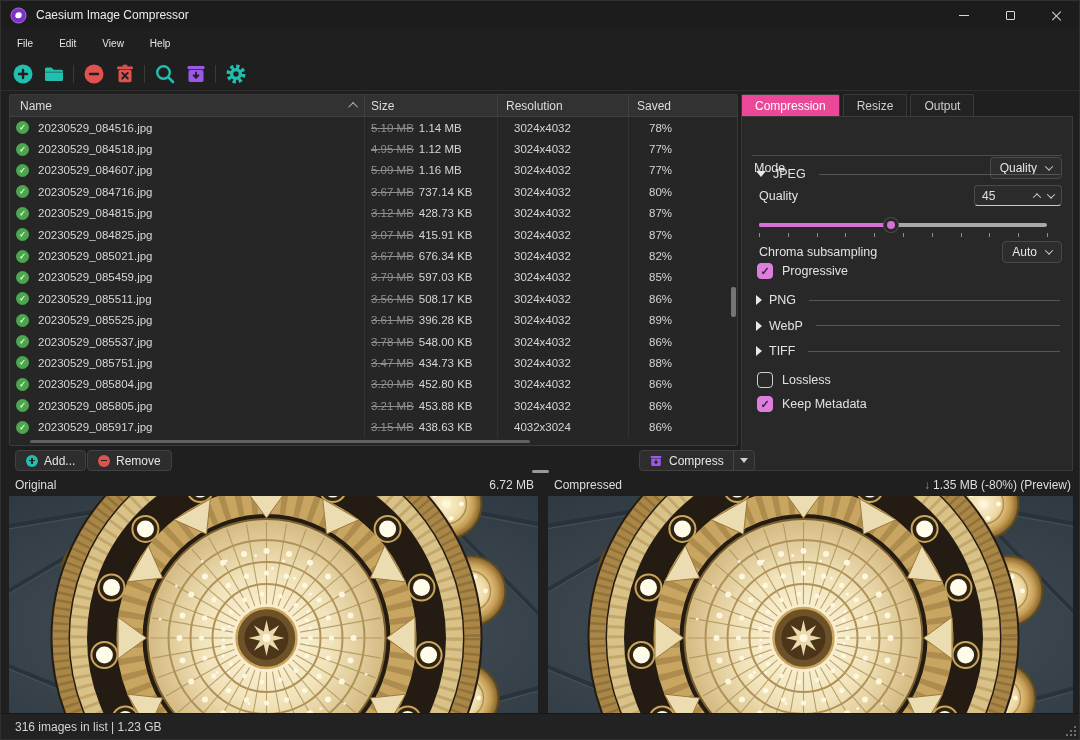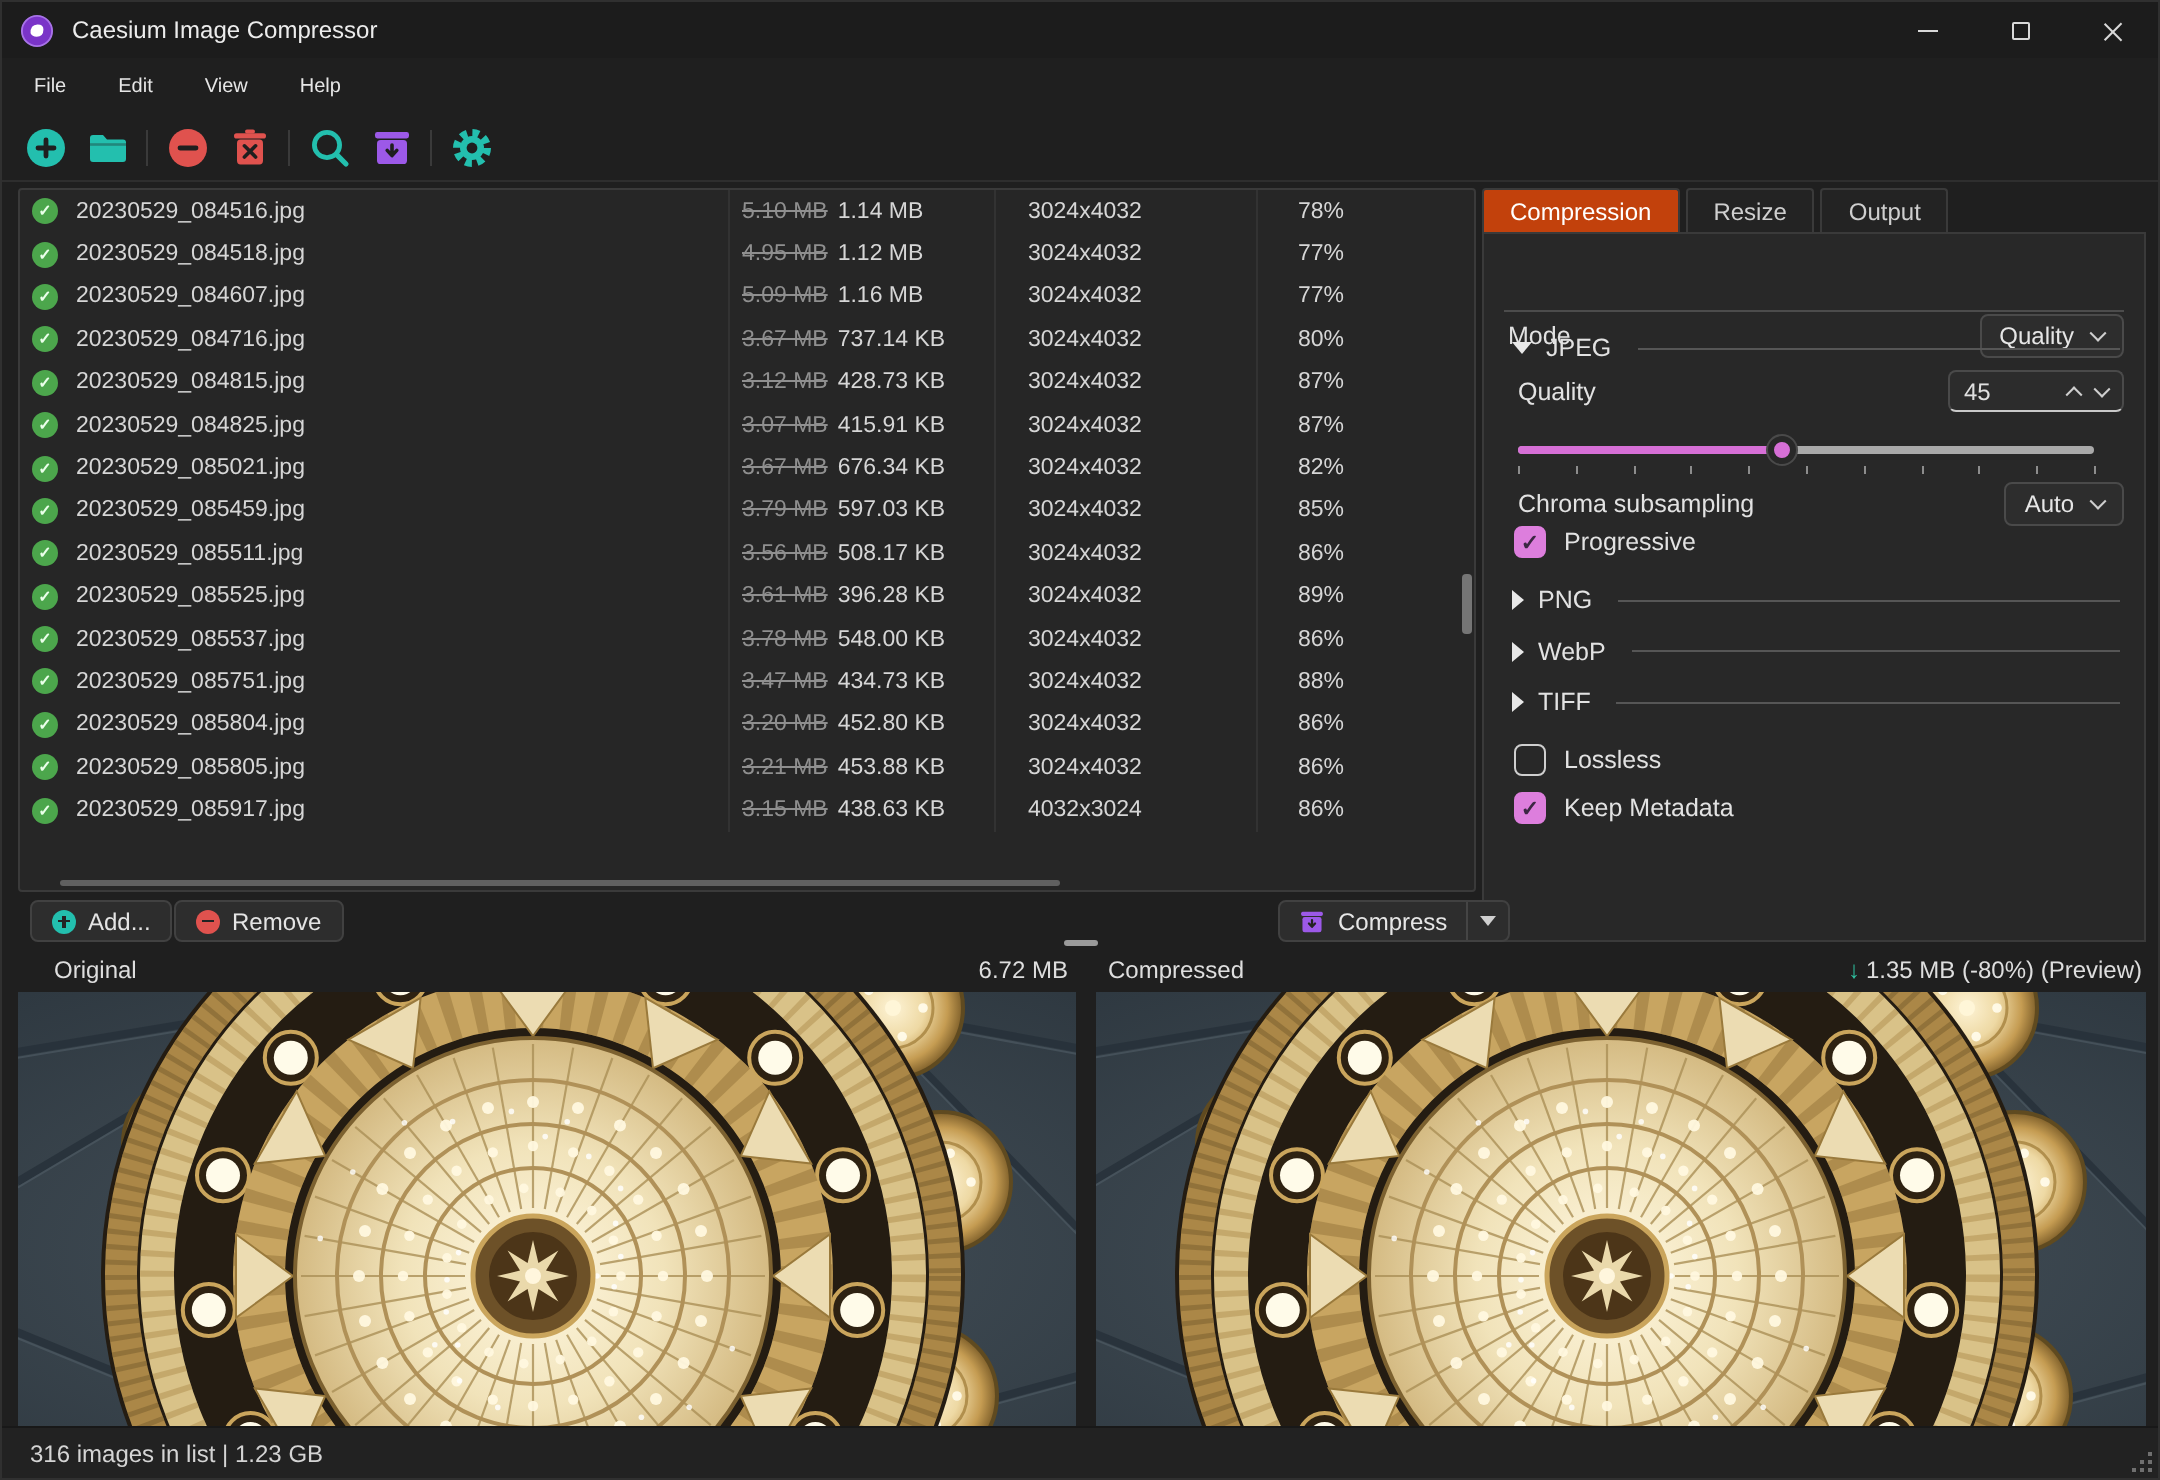--- a/index.html
+++ b/index.html
@@ -59,21 +59,21 @@
   .check-ic::after { content:"✓"; color:#eaffea; font-size:8px; font-weight:bold; }
   .old-size { color:#8f8f8f; text-decoration:line-through; }
   .vscroll { position:absolute; top:23px; right:1px; width:5px; bottom:2px; }
   .vthumb { position:absolute; top:169px; width:5px; height:30px; background:#757575; border-radius:2px; }
   .hscroll { position:absolute; left:20px; bottom:2px; width:500px; height:3px;
     background:#8f8f8f; opacity:.55; border-radius:2px; }
   
   .tabs { position:absolute; left:740px; top:93px; display:flex; font-size:12px; height:23px; }
   .tab { height:22px; padding:0 13px; display:flex; align-items:center; background:#232323;
     border:1px solid #3a3a3a; border-bottom:none; margin-right:3px; color:#cfcfcf; border-radius:2px 2px 0 0; }
-  .tab.active { background:#c2410c; color:#ffffff; height:23px; }
+  .tab.active { background:#ec4899; color:#ffffff; height:23px; }
   .panel-body { position:absolute; left:740px; top:115px; width:332px; height:355px;
     background:#282828; border:1px solid #3a3a3a; }
   .prow { position:absolute; left:12px; right:10px; display:flex; align-items:center; }
   .plabel { font-size:12.5px; color:#e2e2e2; }
   .spacer { flex:1; }
   .dropdown { display:flex; align-items:center; gap:9px; padding:3px 9px;
     border:1px solid #4a4a4a; border-radius:4px; background:#2d2d2d; font-size:12px; color:#e6e6e6; }
   .chev-down { width:6px; height:6px; border-right:1.4px solid #cfcfcf; border-bottom:1.4px solid #cfcfcf;
     transform:rotate(45deg) translate(-1px,-1px); }
   .chev-up { width:6px; height:6px; border-right:1.4px solid #cfcfcf; border-bottom:1.4px solid #cfcfcf;
@@ -110,21 +110,21 @@
   .mini-circle.plus::before { content:""; position:absolute; width:1.6px; height:6px; background:#232323; }
   .compress-group { position:absolute; left:625px; top:449px; height:21px; display:flex;
     background:#2d2d2d; border:1px solid #414141; border-radius:4px; overflow:hidden;margin-left:13px; }
   .compress-main { display:flex; align-items:center; gap:6px; padding:0 9px; font-size:12px; color:#e6e6e6; }
   .compress-arrow { display:flex; align-items:center; justify-content:center; width:21px; border-left:1px solid #454545; }
   .tri-down-sm { width:0; height:0; border-left:4px solid transparent; border-right:4px solid transparent;
     border-top:5px solid #cfcfcf; }
   .splitter-dash { position:absolute; left:531px; top:469px; width:17px; height:3px; background:#9a9a9a; border-radius:2px; }
   
   .preview-labels { position:absolute; top:477px; left:0; right:0; height:15px; font-size:12px; color:#dedede; }
-  .lbl-original { position:absolute; left:14px;margin-left:12px; }
+  .lbl-original { position:absolute; left:14px; }
   .lbl-origsize { position:absolute; left:440px; width:93px; text-align:right; }
   .lbl-compressed { position:absolute; left:553px; }
   .lbl-compinfo { position:absolute; right:8px; display:flex; align-items:center; gap:3px; }
   .dl-arrow { color:#2fbf9f; font-size:12px; }
   .preview-pane { position:absolute; top:495px; height:217px; background:#10130f; overflow:hidden; }
   .preview-pane.left { left:8px; width:529px; }
   .preview-pane.right { left:547px; width:525px; }
   .preview-pane svg { display:block; }
   
   .statusbar { position:absolute; left:0; right:0; bottom:0; height:26px; background:#222222;
@@ -212,20 +212,35 @@
       <div class="tbtn">
         <svg viewBox="0 0 22 22" width="22" height="22">
           <circle cx="11" cy="11" r="7.2" fill="none" stroke="#23bfae" stroke-width="4.6" stroke-dasharray="3.1 2.55"></circle>
           <circle cx="11" cy="11" r="6" fill="#23bfae"></circle>
           <circle cx="11" cy="11" r="2.7" fill="#1f1f1f"></circle>
         </svg>
       </div>
     </div>
 
   <div class="table-wrap">
+    <div class="thead">
+      <div class="th th-name">
+        <span>Name</span>
+        <span class="sort-caret"></span>
+      </div>
+      <div class="th th-size">
+          <span>Size</span>
+        </div>
+      <div class="th th-res">
+          <span>Resolution</span>
+        </div>
+      <div class="th th-saved">
+          <span>Saved</span>
+        </div>
+    </div>
     <div class="tbody">
         <div class="trow">
           <div class="td td-name">
             <span class="check-ic"></span>
             <span>20230529_084516.jpg</span>
           </div>
           <div class="td td-size">
             <span class="old-size">5.10 MB</span>
             <span class="new-size">1.14 MB</span>
           </div>

